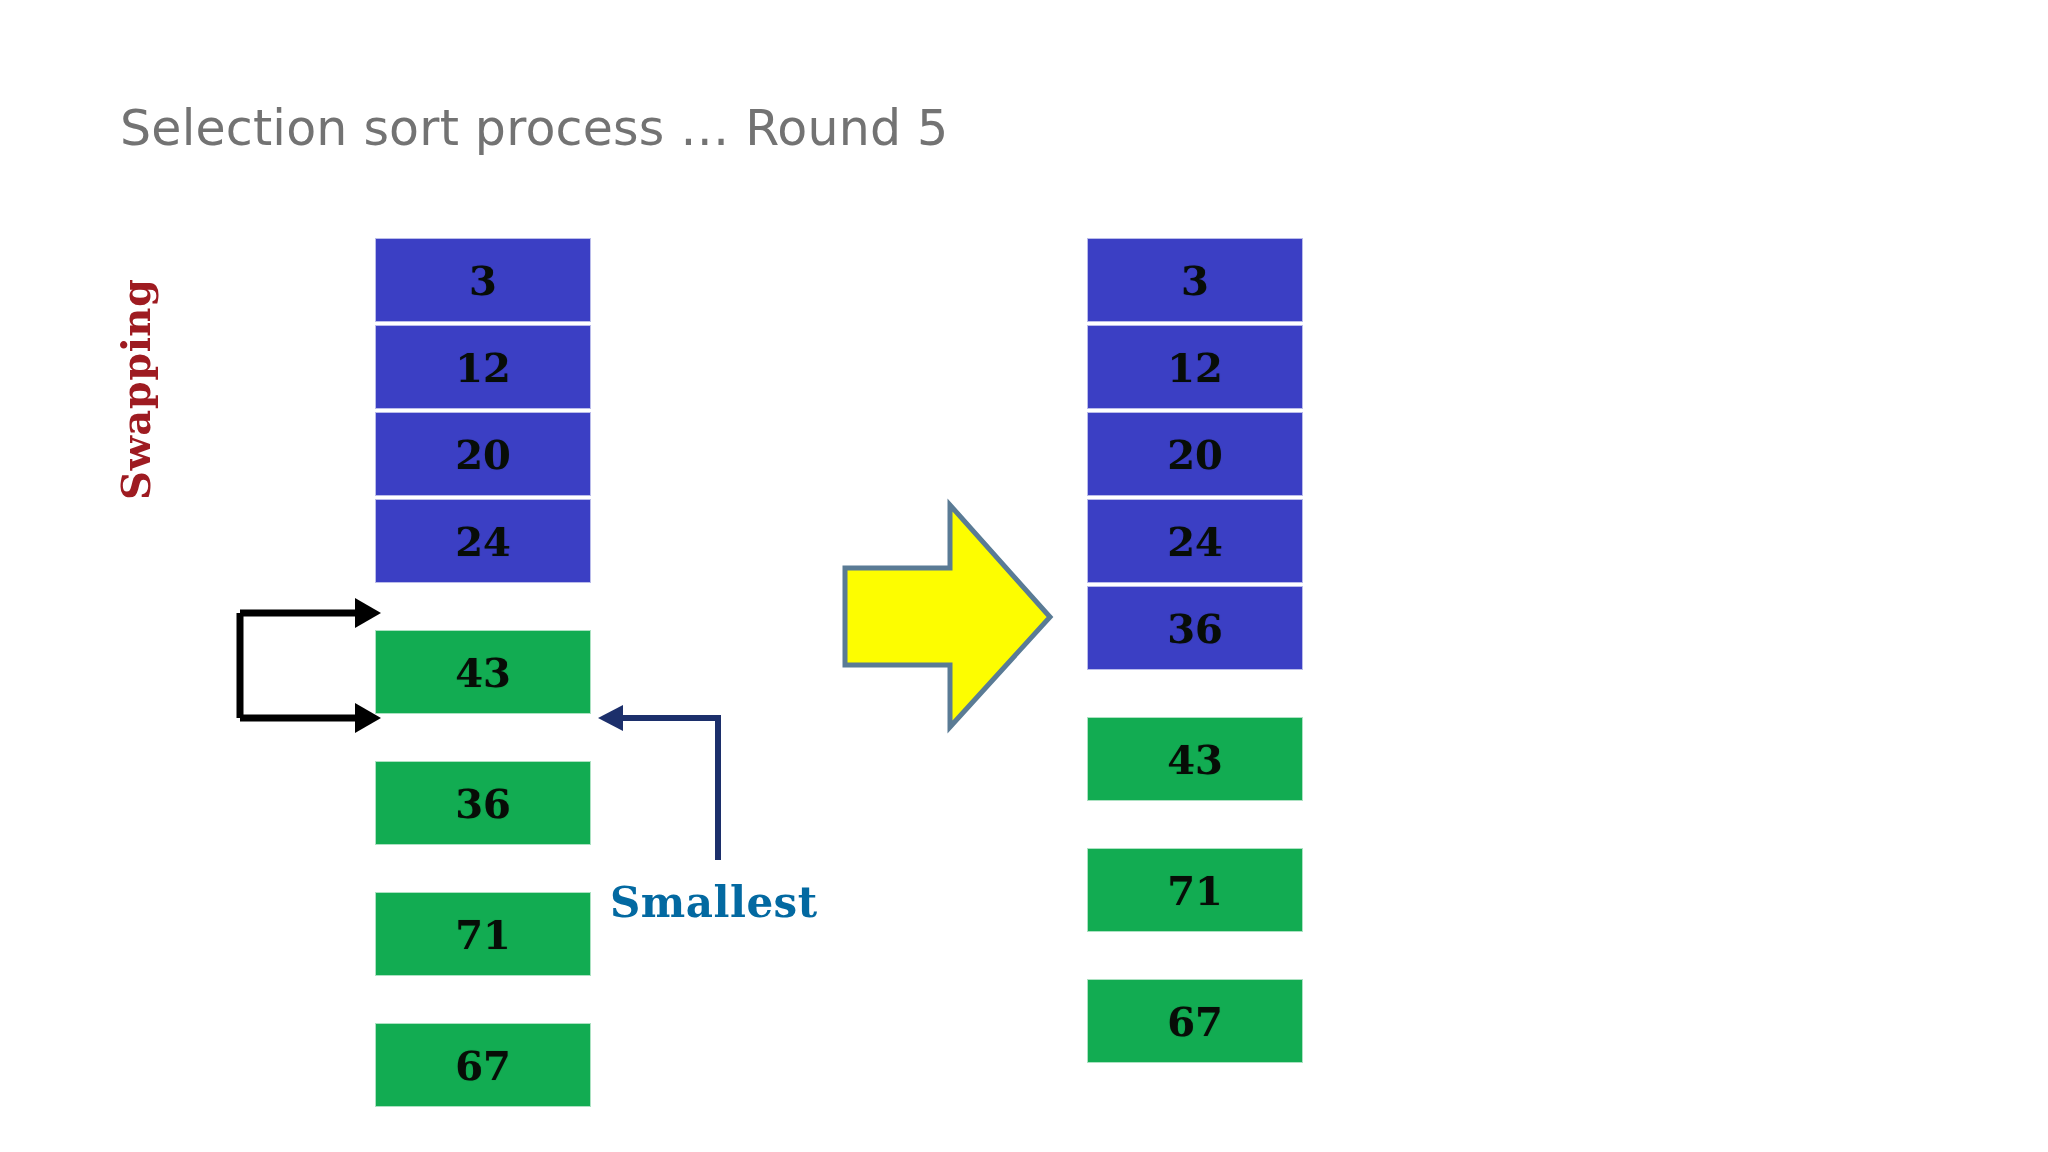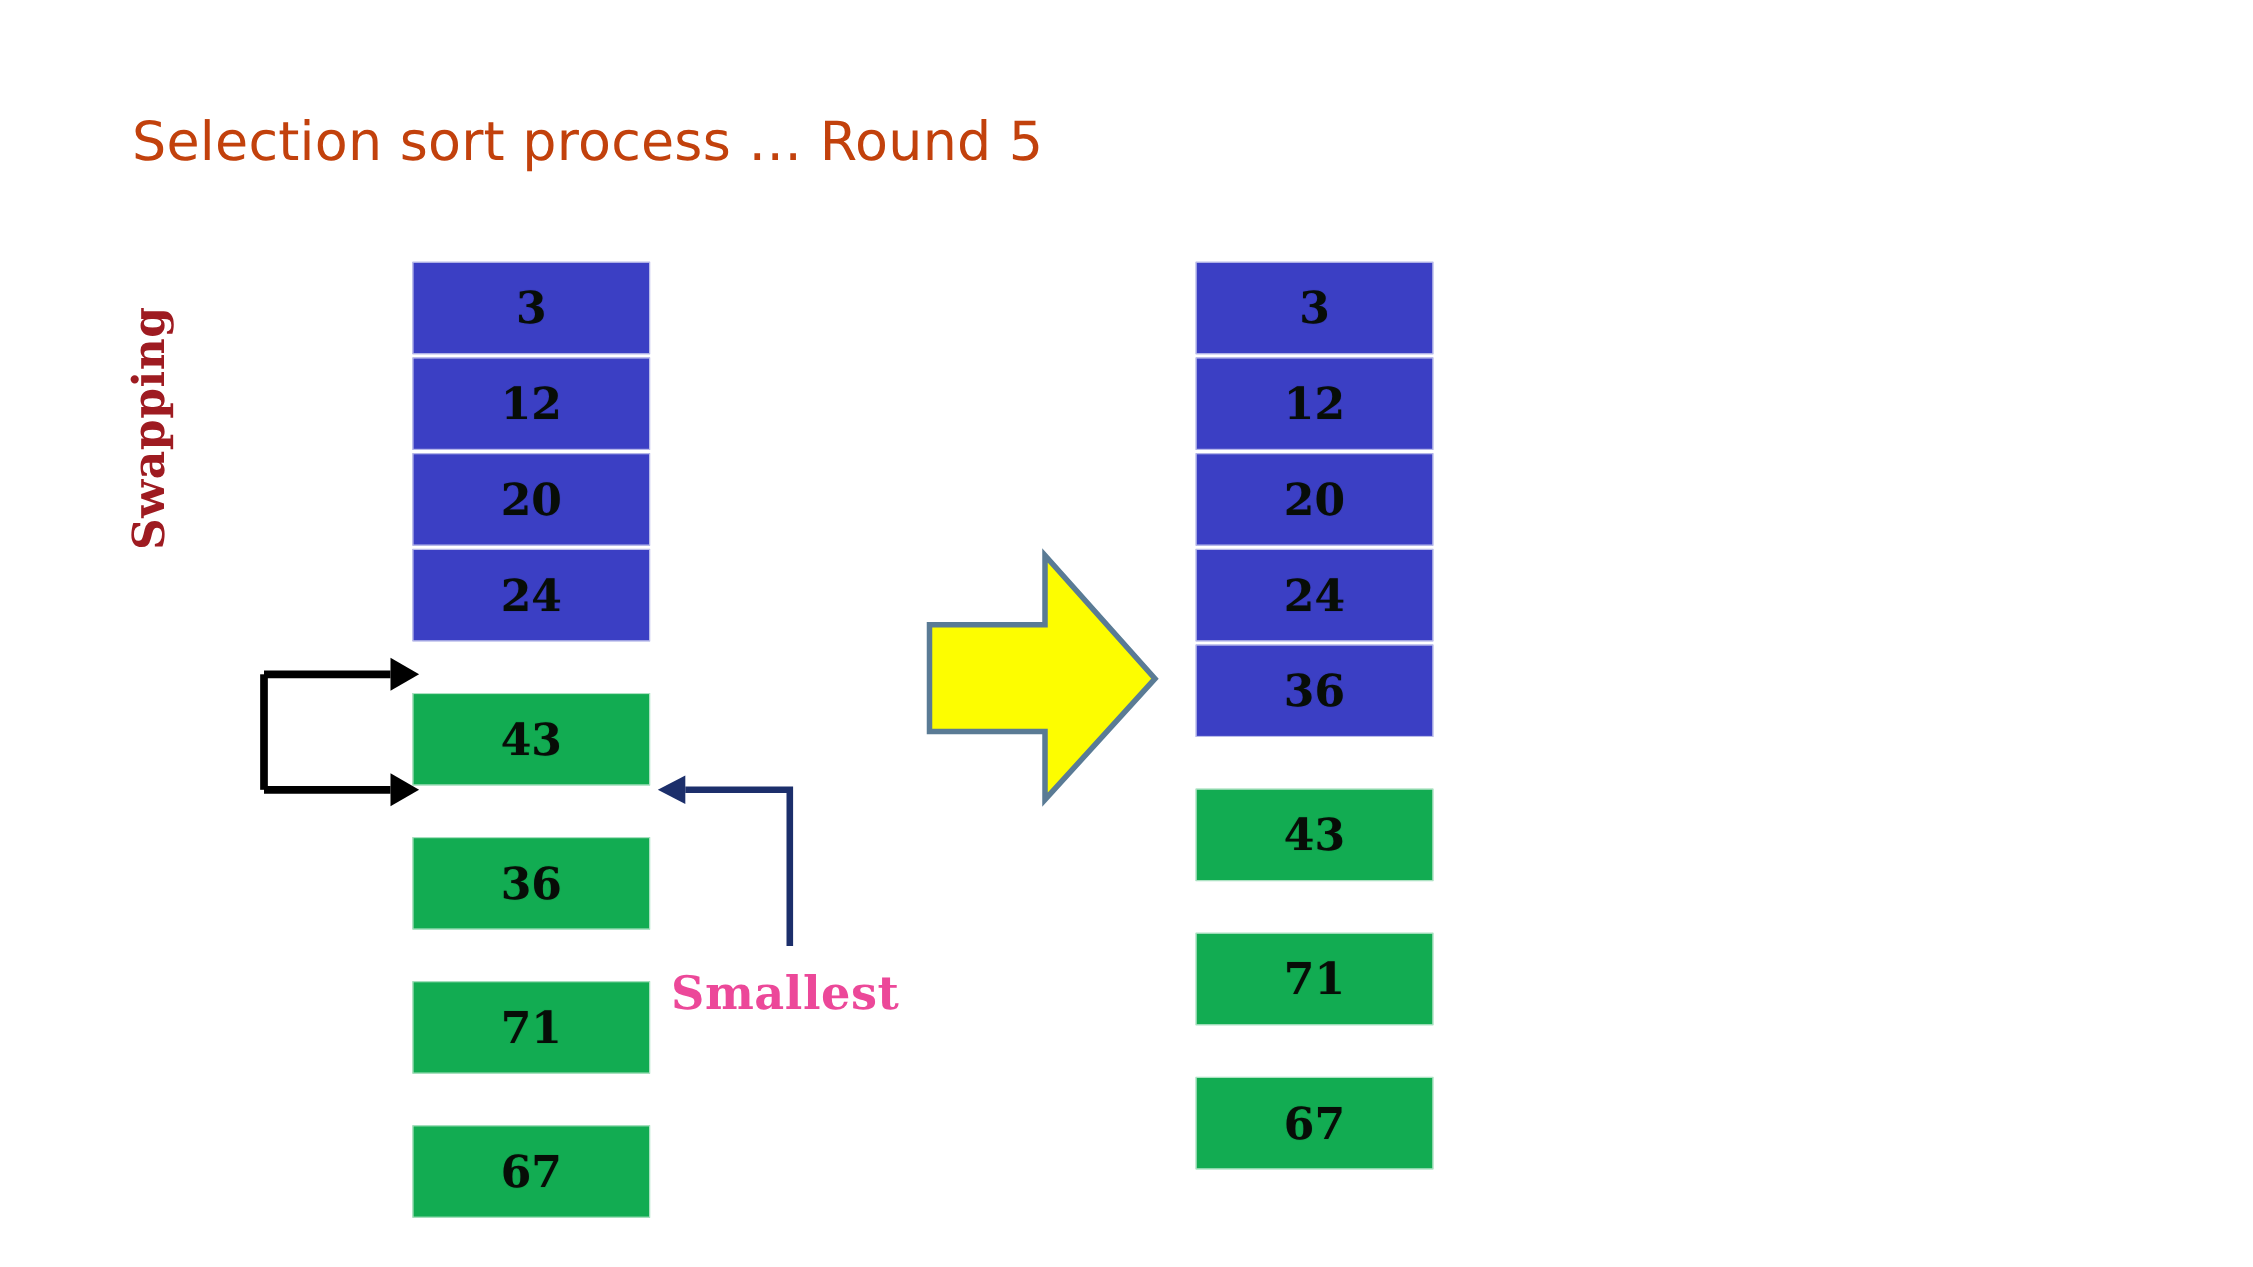--- a/index.html
+++ b/index.html
@@ -16,21 +16,21 @@
   }
 
   
   #slide-title {
     position: absolute;
     left: 120px;
     top: 100px;
     font-family: "DejaVu Sans", sans-serif;
     font-size: 49px;
     font-weight: 400;
-    color: #c2410c;
+    color: #737373;
     letter-spacing: 0.2px;
     white-space: nowrap;
   }
 
   
   #diagram {
     position: absolute;
     left: 0;
     top: 0;
     width: 2048px;
@@ -80,21 +80,21 @@
   }
 
   
   #smallest-label {
     position: absolute;
     left: 610px;
     top: 878px;
     font-family: "DejaVu Serif", serif;
     font-weight: 700;
     font-size: 42px;
-    color: #ec4899;
+    color: #0369a1;
     letter-spacing: 0.5px;
     white-space: nowrap;
   }
 
   
   #arrow-layer {
     position: absolute;
     left: 0;
     top: 0;
     width: 2048px;

